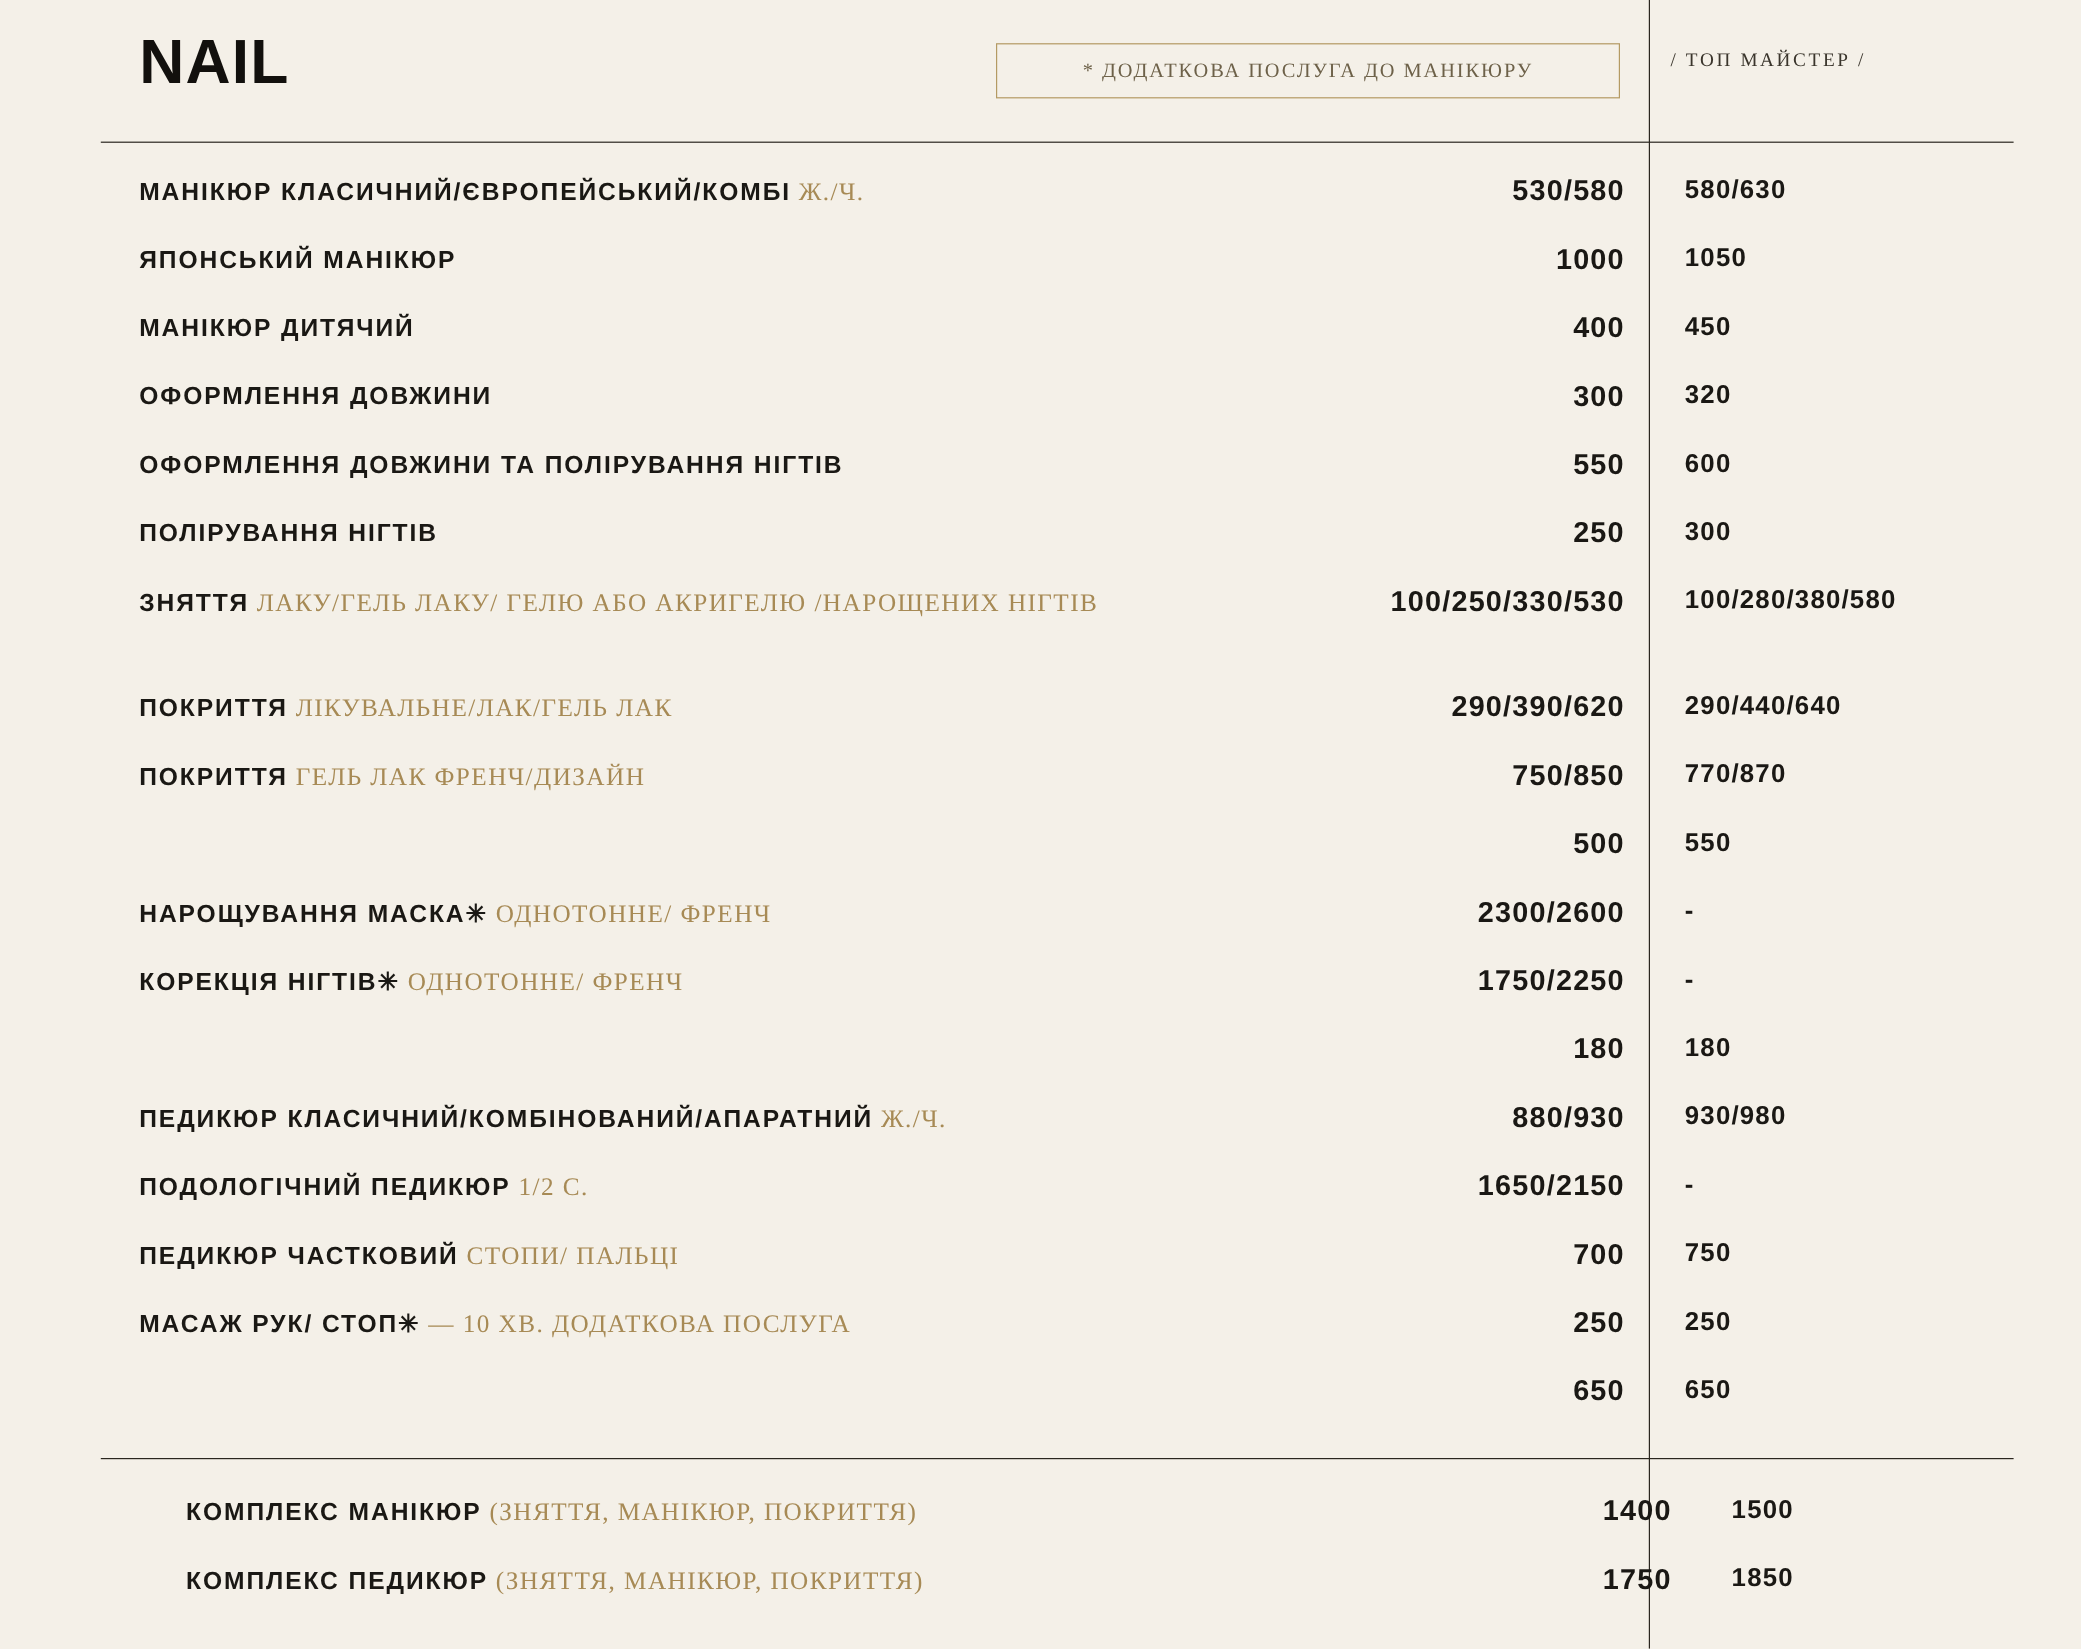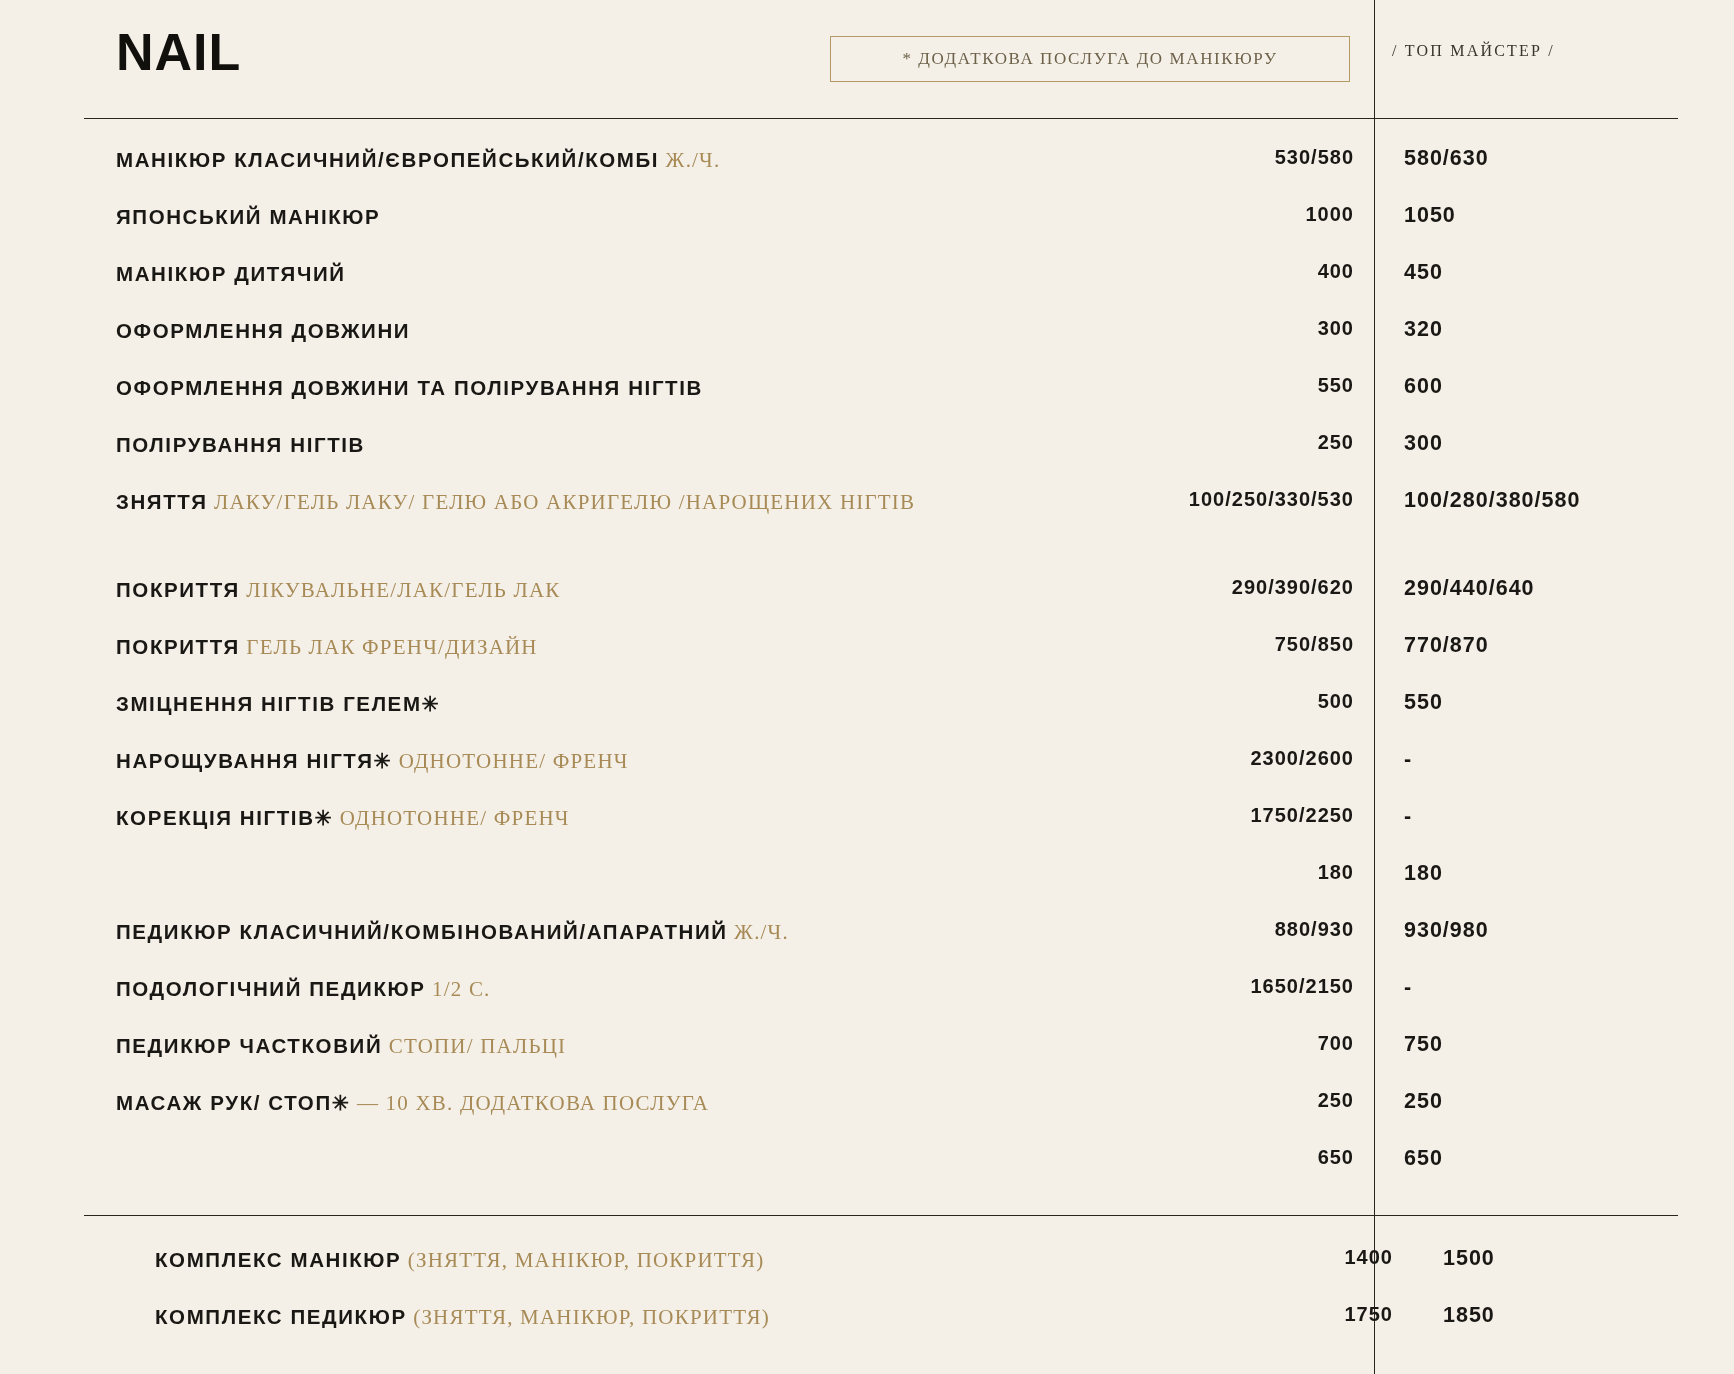--- a/index.html
+++ b/index.html
@@ -129,21 +129,21 @@
     font-family: "Liberation Serif", serif;
     font-weight: normal;
     font-size: 21px;
     letter-spacing: 1.2px;
     color: #a78a55;
   }
   .price-main {
     position: absolute;
     right: 380px;
     top: 14px;
-    font-size: 20px;
+    font-size: 24px;
     font-weight: bold;
     letter-spacing: 1px;
     color: #1a1814;
     text-align: left;
   }
   .price-top {
     position: absolute;
     left: 1404px;
     top: 14px;
     font-size: 21.5px;
@@ -209,26 +209,25 @@
         <div class="label"><span>ПОКРИТТЯ</span><span class="sub"> ЛІКУВАЛЬНЕ/ЛАК/ГЕЛЬ ЛАК</span></div>
         <div class="price-main">290/390/620</div>
         <div class="price-top">290/440/640</div>
       </div>
       <div class="row">
         <div class="label"><span>ПОКРИТТЯ</span><span class="sub"> ГЕЛЬ ЛАК ФРЕНЧ/ДИЗАЙН</span></div>
         <div class="price-main">750/850</div>
         <div class="price-top">770/870</div>
       </div>
       <div class="row">
-        <div class="label"><span>ЗМІЦНЕННЯ НІГТІВ ГЕЛЕМ✳</span></div>
         <div class="price-main">500</div>
         <div class="price-top">550</div>
       </div>
       <div class="row">
-        <div class="label"><span>НАРОЩУВАННЯ НІГТЯ✳</span><span class="sub"> ОДНОТОННЕ/ ФРЕНЧ</span></div>
+        <div class="label"><span>НАРОЩУВАННЯ МАСКА✳</span><span class="sub"> ОДНОТОННЕ/ ФРЕНЧ</span></div>
         <div class="price-main">2300/2600</div>
         <div class="price-top">-</div>
       </div>
       <div class="row">
         <div class="label"><span>КОРЕКЦІЯ НІГТІВ✳</span><span class="sub"> ОДНОТОННЕ/ ФРЕНЧ</span></div>
         <div class="price-main">1750/2250</div>
         <div class="price-top">-</div>
       </div>
       <div class="row">
         <div class="price-main">180</div>

